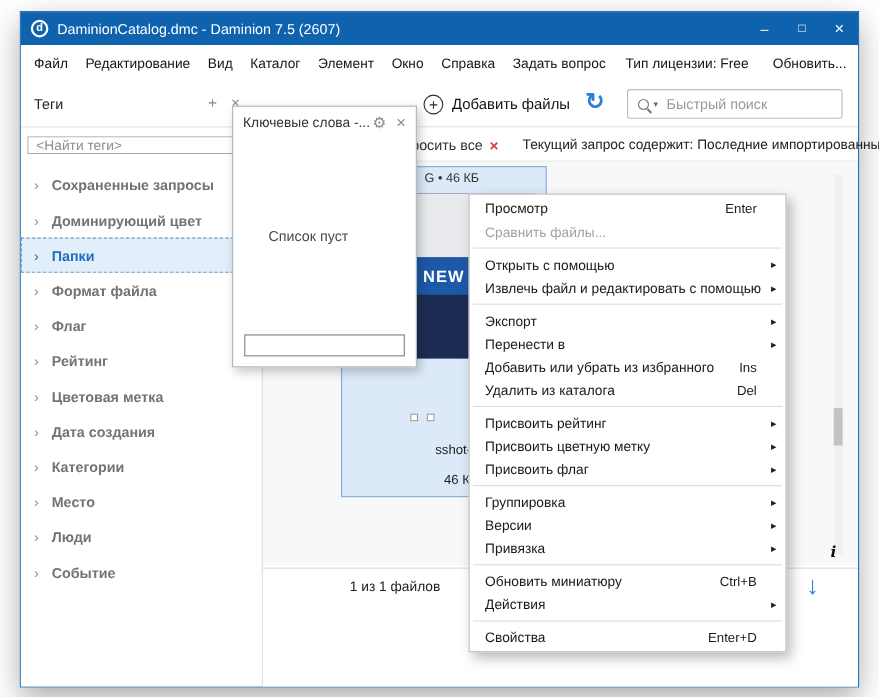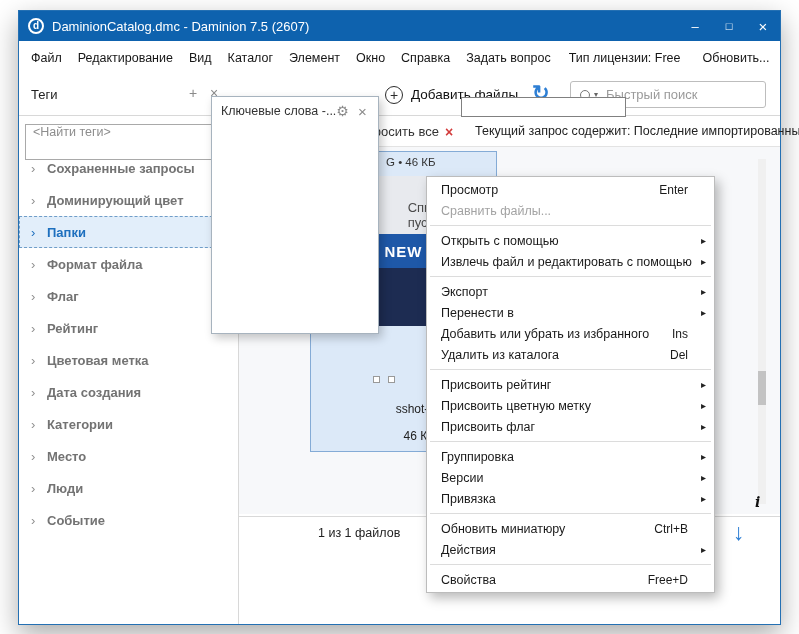--- a/index.html
+++ b/index.html
@@ -48,21 +48,21 @@
   .mag::after { content:""; position:absolute; width:5px; height:1.6px; background:#777;
     transform:rotate(45deg); left:7px; top:9px; }
   .qs-dd { font-size:8px; color:#666; margin-left:4px; }
   .quick-search input { border:none; outline:none; flex:1; margin-left:8px; min-width:0;
     font-size:13px; color:#333; font-family:inherit; background:transparent; }
   .quick-search input::placeholder { color:#9a9a9a; }
 
   
   .left-panel { position:absolute; left:0; top:105px; width:220px; bottom:0;
     background:#fff; border-right:1px solid #d8d8d8; }
-  .find-tags { position:absolute; left:6px; top:8px; width:207px; height:36px;
+  .find-tags { position:absolute; left:6px; top:8px; width:207px; height:16px;
     border:1px solid #a9a9a9; background:#fff; display:flex; align-items:flex-start; }
   .find-tags input { border:none; outline:none; flex:1; min-width:0; padding-left:7px;
     font-size:12.5px; color:#444; font-family:inherit; }
   .find-tags input::placeholder { color:#8d8d8d; }
   .ft-dd { font-size:9px; color:#777; margin-right:6px; }
   .tree { position:absolute; left:0; top:36px; right:0; }
   .tree-row { height:32px; display:flex; align-items:center; padding-left:12px; cursor:pointer; }
   .tree-row .chev { width:14px; font-size:13px; color:#8f8f8f; }
   .tree-row .lbl { font-size:13px; font-weight:bold; color:#737373; margin-left:2px; white-space:nowrap; }
   .tree-row.selected { background:#e2eefa; outline:1px dashed #6f9dc8; outline-offset:-1px; }
@@ -100,21 +100,21 @@
     font-weight:bold; font-style:italic; font-size:14px; color:#111; }
 
   .statusbar { position:absolute; left:0; right:0; top:400px; bottom:0; background:#fff;
     border-top:1px solid #d9d9d9; }
   .count { position:absolute; left:79px; top:9px; font-size:12.5px; color:#222; }
   .dl { position:absolute; left:494px; top:2px; font-size:23px; font-weight:bold; color:#2e7fd4; }
 
   
   .kw-panel { position:absolute; left:192px; top:85px; width:168px; height:238px; z-index:40;
     background:#fff; border:1px solid #a7b3be; box-shadow:3px 4px 9px rgba(0,0,0,.22);
-    display:flex; flex-direction:row; }
+    display:flex; flex-direction:column; }
   .kw-header { height:28px; display:flex; align-items:center; padding:0 9px; flex:0 0 auto; }
   .kw-title { flex:1; font-size:12.5px; color:#333; white-space:nowrap; overflow:hidden; }
   .kw-gear { font-size:14px; color:#8a8a8a; margin-right:9px; cursor:pointer; }
   .kw-close { font-size:15px; color:#8a8a8a; cursor:pointer; }
   .kw-body { flex:1; display:flex; align-items:center; padding-left:32px;
     font-size:13px; color:#4a4a4a; }
   .kw-input { margin:0 10px 9px 10px; height:20px; border:1px solid #808080;
     font-family:inherit; font-size:12px; padding:0 4px; flex:0 0 auto; }
 
   
@@ -380,18 +380,18 @@
     </div>
     <div class="cm-item">
       <span class="cm-label">Действия</span>
       <span class="cm-fill"></span>
       <span class="cm-arrow">▸</span>
     </div>
     <div class="cm-sep"></div>
     <div class="cm-item">
       <span class="cm-label">Свойства</span>
       <span class="cm-fill"></span>
-      <span class="cm-short">Free+D</span>
+      <span class="cm-short">Enter+D</span>
       <span class="cm-arrow"></span>
     </div>
   </div>
 
 </div>
 
 </body></html>

